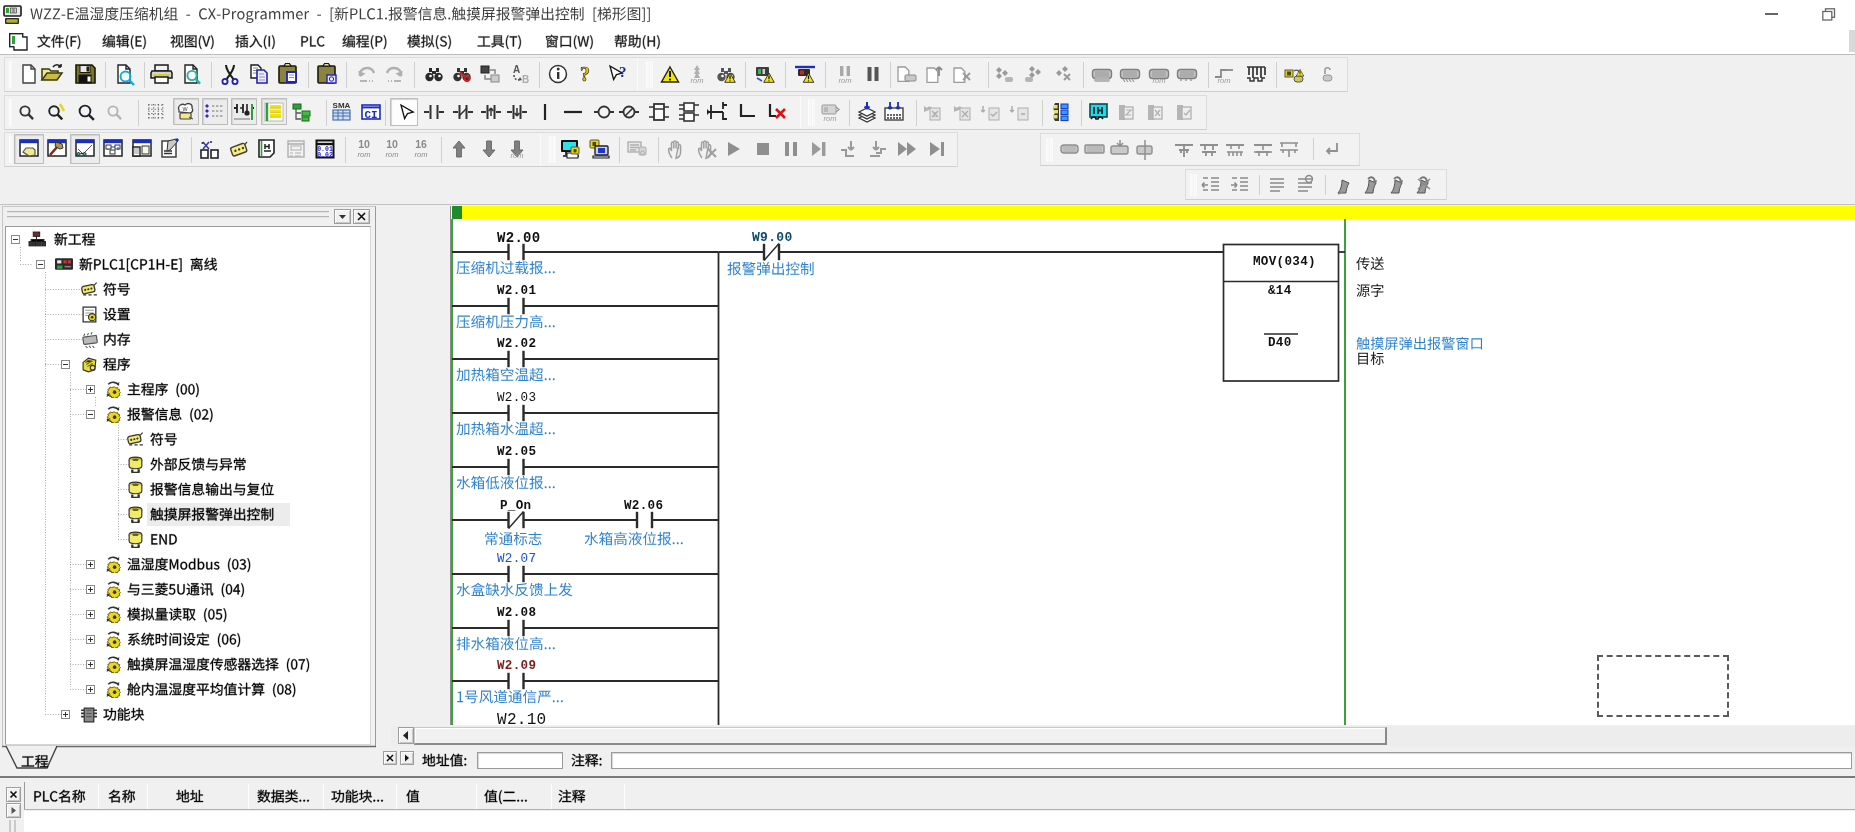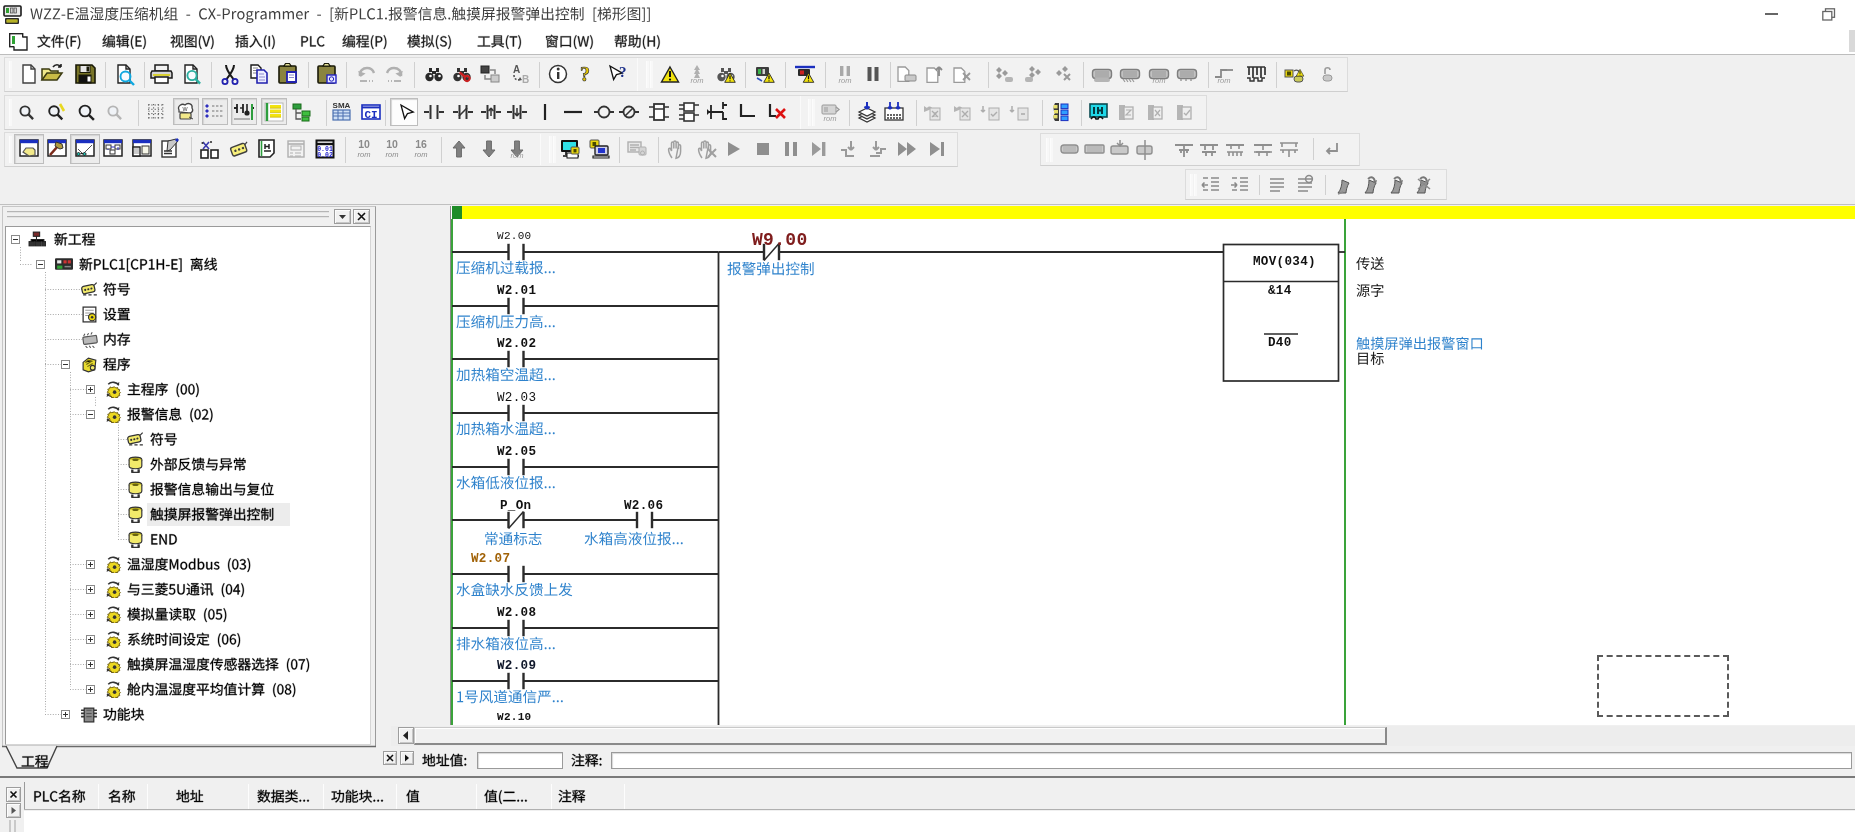--- a/index.html
+++ b/index.html
@@ -964,32 +964,32 @@
       <path d="M764.0 243.8L764.0 260.2" stroke="#2b2b2b" stroke-width="2.4"></path>
       <path d="M779.0 243.8L779.0 260.2" stroke="#2b2b2b" stroke-width="2.4"></path>
       <path d="M764.0 260.5L779.0 243.5" stroke="#2b2b2b" stroke-width="1.5"></path>
       <path d="M718.5 252L764 252" stroke="#2b2b2b" stroke-width="1.8"></path>
       <path d="M779 252L1223 252" stroke="#2b2b2b" stroke-width="1.8"></path>
       <path d="M1338 252L1345 252" stroke="#2b2b2b" stroke-width="1.8"></path>
       <rect x="1223.5" y="244.5" width="115" height="136.5" fill="#fff" stroke="#2b2b2b" stroke-width="1.7"></rect>
       <path d="M1223 281.5L1338 281.5" stroke="#2b2b2b" stroke-width="1.6"></path>
       <path d="M1264 334L1298 334" stroke="#2b2b2b" stroke-width="1.4"></path>
     </svg>
-<div class="a mono" style="left:497px;top:230px;font-size:11px;color:#111;font-weight:normal;letter-spacing:0.3px">W2.00</div>
+<div class="a mono" style="left:497px;top:230px;font-size:14px;color:#111;font-weight:bold;letter-spacing:0.3px">W2.00</div>
 <div class="a mono" style="left:497px;top:284px;font-size:12.6px;color:#111;font-weight:bold;letter-spacing:0.3px">W2.01</div>
 <div class="a mono" style="left:497px;top:337px;font-size:12.6px;color:#111;font-weight:bold;letter-spacing:0.3px">W2.02</div>
 <div class="a mono" style="left:497px;top:391px;font-size:12.6px;color:#111;font-weight:normal;letter-spacing:0.3px">W2.03</div>
 <div class="a mono" style="left:497px;top:445px;font-size:12.6px;color:#111;font-weight:bold;letter-spacing:0.3px">W2.05</div>
 <div class="a mono" style="left:500px;top:499px;font-size:12.6px;color:#111;font-weight:bold;letter-spacing:0.3px">P_On</div>
 <div class="a mono" style="left:624px;top:499px;font-size:12.6px;color:#111;font-weight:bold;letter-spacing:0.3px">W2.06</div>
-<div class="a mono" style="left:471px;top:552px;font-size:12.6px;color:#a16207;font-weight:bold;letter-spacing:0.3px">W2.07</div>
+<div class="a mono" style="left:497px;top:552px;font-size:12.6px;color:#1d4ed8;font-weight:normal;letter-spacing:0.3px">W2.07</div>
 <div class="a mono" style="left:497px;top:606px;font-size:12.6px;color:#111;font-weight:bold;letter-spacing:0.3px">W2.08</div>
-<div class="a mono" style="left:497px;top:659px;font-size:12.6px;color:#0f172a;font-weight:bold;letter-spacing:0.3px">W2.09</div>
-<div class="a mono" style="left:497px;top:711px;font-size:11px;color:#111;font-weight:bold;letter-spacing:0.3px">W2.10</div>
-<div class="a mono" style="left:752px;top:230px;font-size:18px;color:#7f1d1d;font-weight:bold;letter-spacing:0.3px">W9.00</div>
+<div class="a mono" style="left:497px;top:659px;font-size:12.6px;color:#7f1d1d;font-weight:bold;letter-spacing:0.3px">W2.09</div>
+<div class="a mono" style="left:497px;top:711px;font-size:16px;color:#111;font-weight:normal;letter-spacing:0.3px">W2.10</div>
+<div class="a mono" style="left:752px;top:230px;font-size:13px;color:#0c4a6e;font-weight:bold;letter-spacing:0.3px">W9.00</div>
 <div class="a mono" style="left:1253px;top:255px;font-size:12.6px;color:#111;font-weight:bold;letter-spacing:0.3px">MOV(034)</div>
 <div class="a mono" style="left:1268px;top:284px;font-size:12.6px;color:#111;font-weight:bold;letter-spacing:0.3px">&amp;14</div>
 <div class="a mono" style="left:1268px;top:336px;font-size:12.6px;color:#111;font-weight:bold;letter-spacing:0.3px">D40</div>
 <svg class="ts " style="left:456.0px;top:259.9px" width="101" height="20">
       <g transform="translate(0,13.14) scale(0.01460,-0.01460)" fill="#2e82cc">
         <use href="#g538b" x="0"></use>
         <use href="#g7f29" x="1000"></use>
         <use href="#g673a" x="2000"></use>
         <use href="#g8fc7" x="3000"></use>
         <use href="#g8f7d" x="4000"></use>

